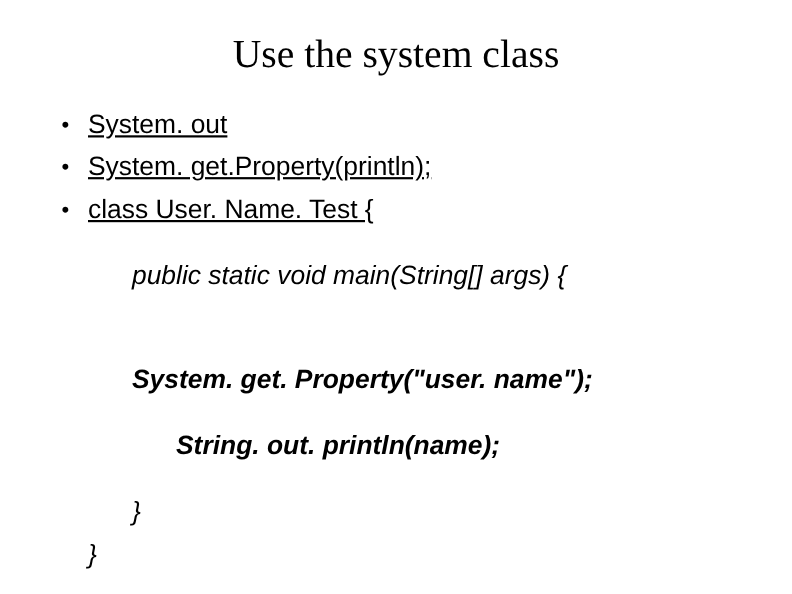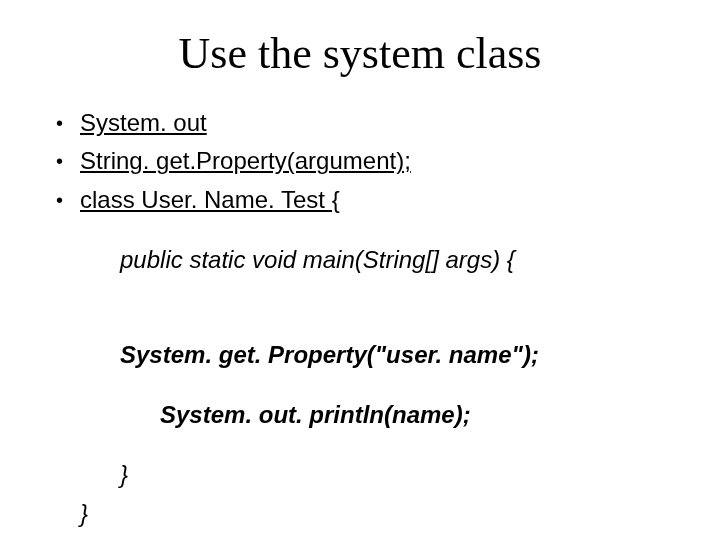--- a/index.html
+++ b/index.html
@@ -13,21 +13,21 @@
     overflow: hidden;
   }
   .slide {
     width: 720px;
     height: 540px;
     position: relative;
     box-sizing: border-box;
   }
   .title {
     text-align: center;
-    font-size: 44px;
+    font-size: 36px;
     font-weight: normal;
     padding-top: 28px;
     padding-bottom: 8px;
   }
   .body {
     font-family: Arial, Helvetica, sans-serif;
     font-size: 24px;
     line-height: 1.35;
     padding: 20px 56px 0 56px;
   }
@@ -63,31 +63,31 @@
 
   <div class="body">
 
     <div class="bullet">
       <div class="dot">•</div>
       <div class="text">System. out</div>
     </div>
 
     <div class="bullet">
       <div class="dot">•</div>
-      <div class="text">String. get.Property(argument);</div>
+      <div class="text">System. get.Property(println);</div>
     </div>
 
     <div class="bullet">
       <div class="dot">•</div>
       <div class="text">class User. Name. Test {</div>
     </div>
 
     <div class="indent1 italic">public static void main(String[] args) {</div>
 
     <div class="gap"></div>
 
     <div class="indent1 italic bold">System. get. Property("user. name");</div>
-    <div class="indent2 italic bold">System. out. println(name);</div>
+    <div class="indent2 italic bold">String. out. println(name);</div>
     <div class="indent1 italic">}</div>
     <div class="closebrace0 italic">}</div>
 
   </div>
 </div>
 
 </body></html>

